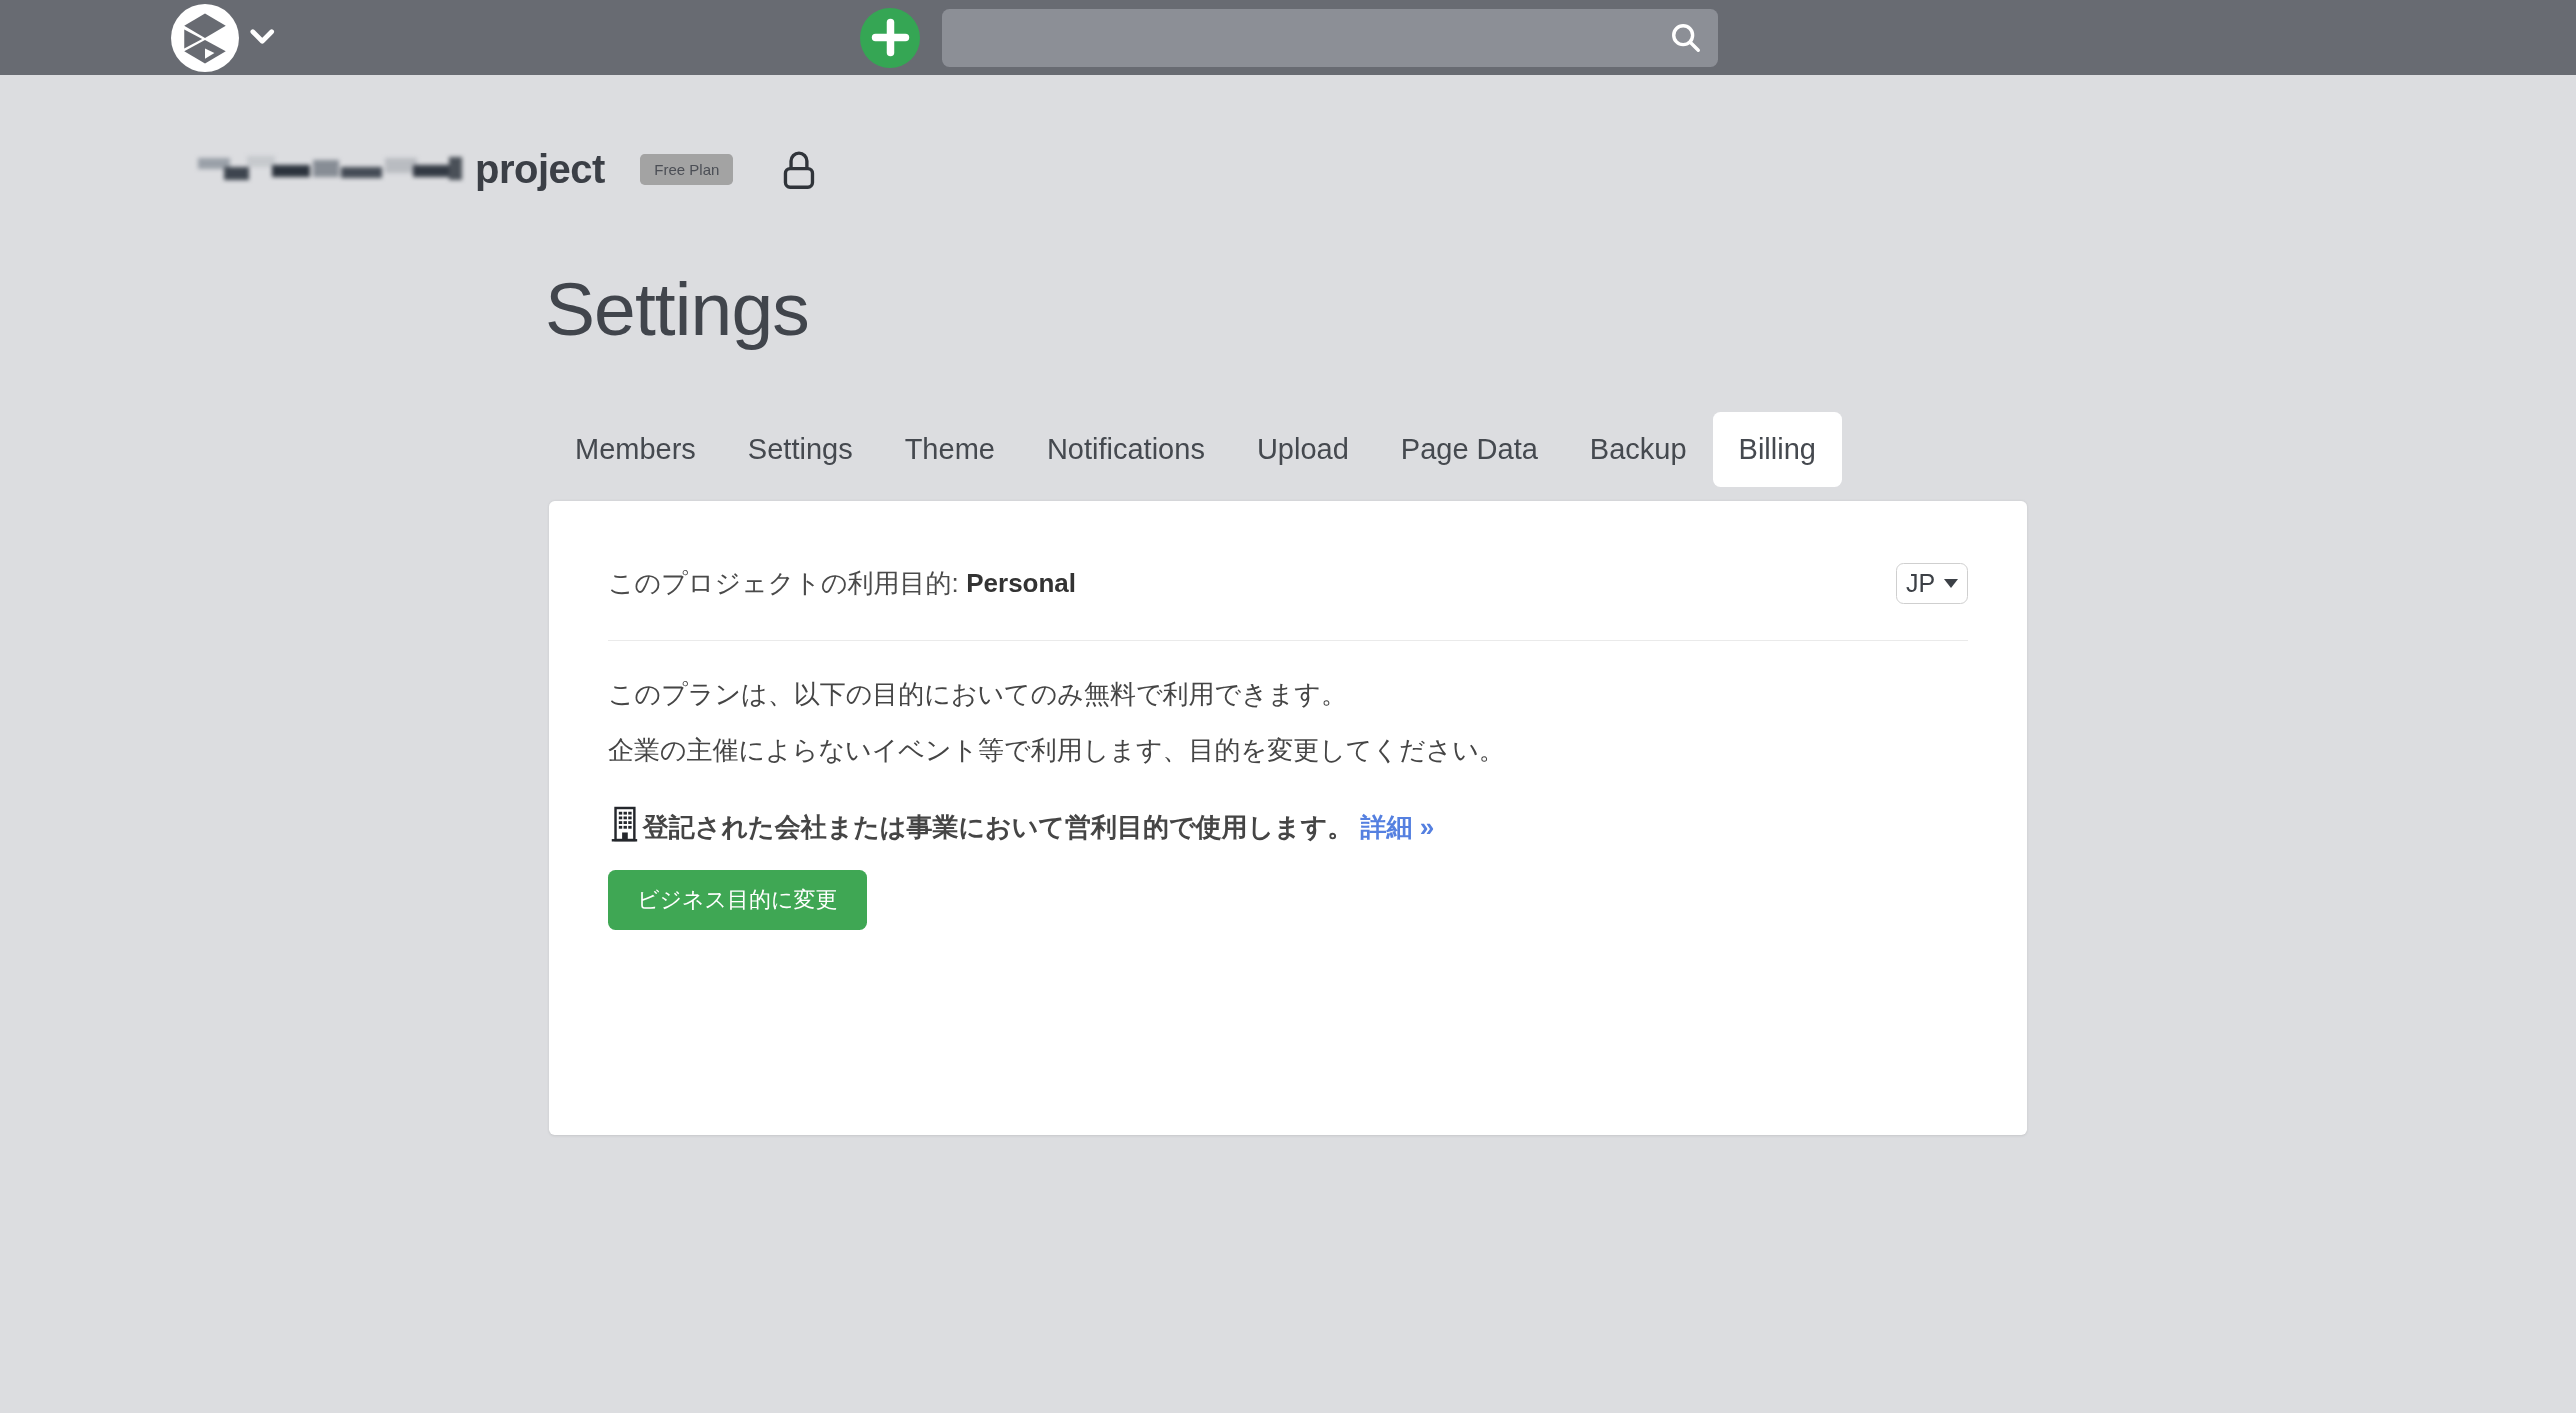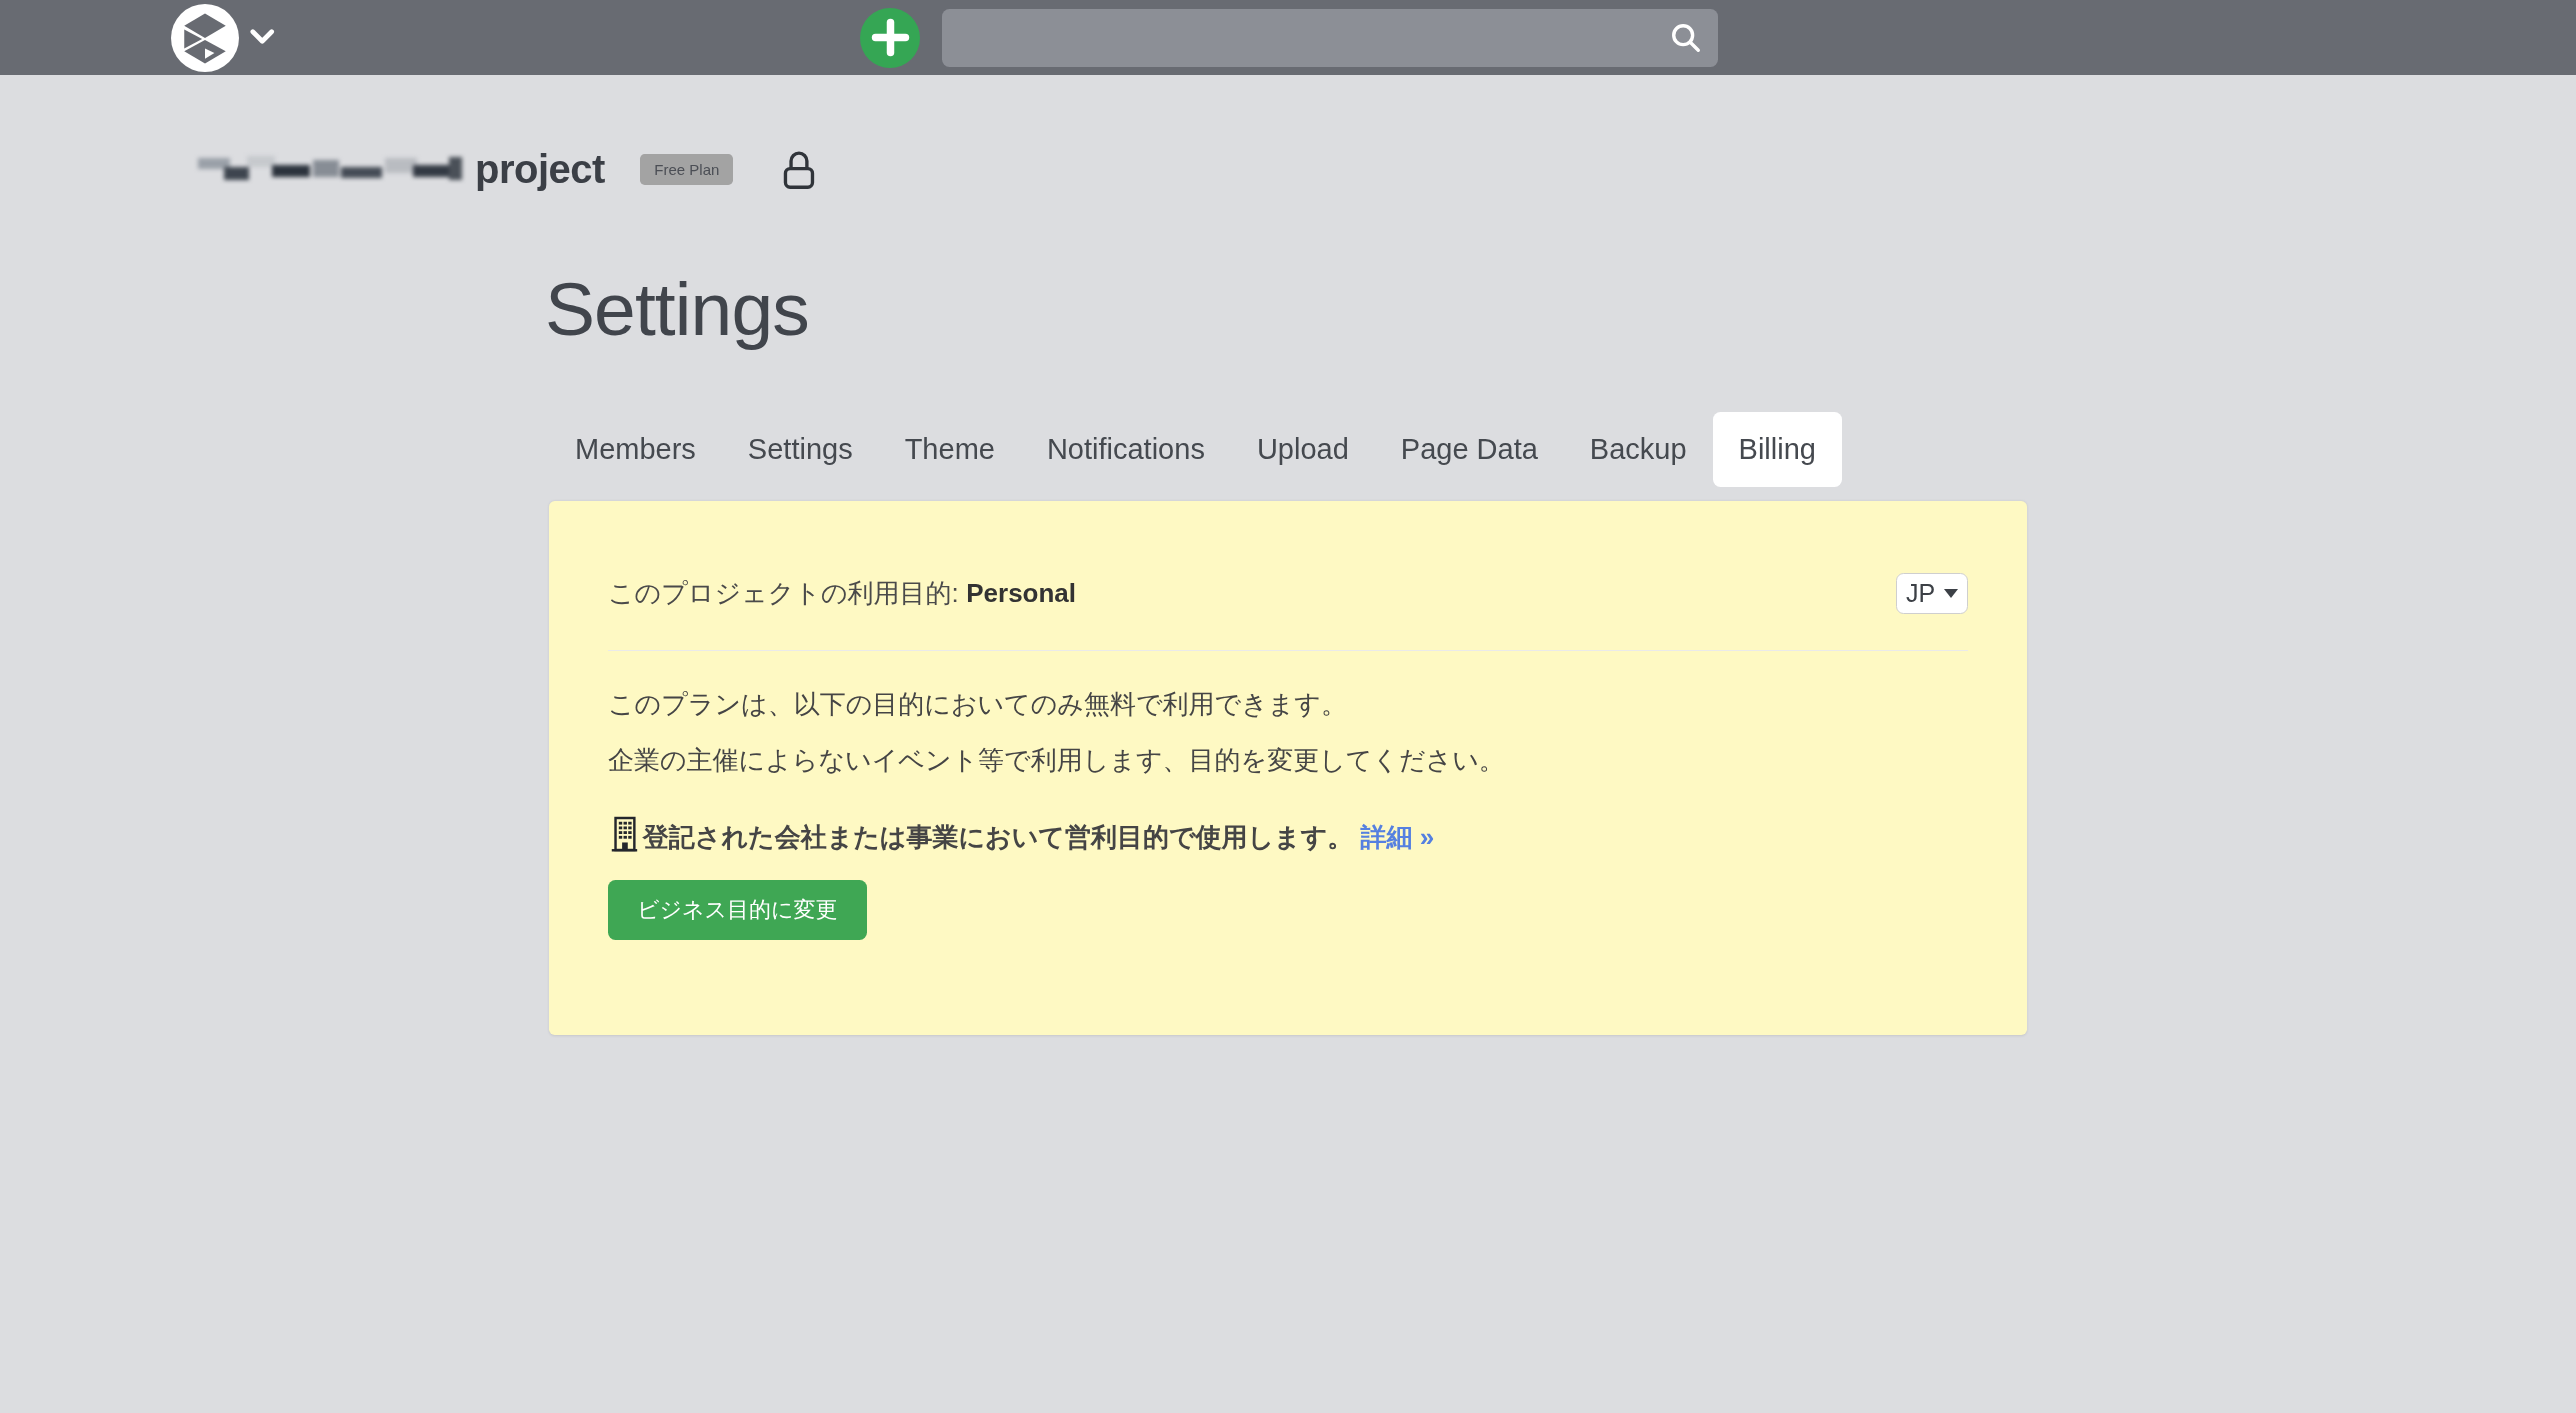--- a/index.html
+++ b/index.html
@@ -25,21 +25,21 @@
 
   
   .page-title{position:absolute;left:545px;top:266px;font-size:75px;font-weight:300;color:#41454c;margin:0;letter-spacing:-0.9px;}
 
   
   .tabs{position:absolute;left:549px;top:412px;height:75px;display:flex;gap:0;align-items:stretch;}
   .tab{display:flex;align-items:center;padding:0 26px;font-size:29px;color:#45494f;border:none;background:transparent;cursor:pointer;border-radius:7.5px;white-space:nowrap;}
   .tab.active{background:#fff;}
 
   
-  .card{position:absolute;left:549px;top:501px;width:1478px;height:534px;background:#fef9c3;border-radius:5.7px;box-shadow:0 0.9px 2.8px rgba(0,0,0,0.10);box-sizing:border-box;padding:18px 59px;}
+  .card{position:absolute;left:549px;top:501px;width:1478px;height:634px;background:#ffffff;border-radius:5.7px;box-shadow:0 0.9px 2.8px rgba(0,0,0,0.10);box-sizing:border-box;padding:8px 59px;}
   .card-head{padding-top:54px;display:flex;justify-content:space-between;align-items:center;}
   .purpose{font-size:26px;color:#4a4a4a;}
   .purpose b{margin-left:7.5px;color:#333;font-weight:700;}
   .lang-btn{height:41px;min-width:60px;background:#fff;border:1.9px solid #cfcfcf;border-radius:7.5px;display:flex;align-items:center;justify-content:center;font-size:25px;color:#3c4046;cursor:pointer;padding:0 9.4px;box-sizing:border-box;}
   .caret-down{display:inline-block;width:0;height:0;border-left:7.5px solid transparent;border-right:7.5px solid transparent;border-top:9.4px solid #3c4046;margin-left:8.5px;}
   .card hr{border:none;border-top:1.9px solid #eaeaea;margin:36px 0 0 0;}
   .card p{font-size:26px;line-height:37px;color:#454545;margin:0;}
   .p-intro{margin-top:35px !important;}
   .p-terms{margin-top:37px !important;}
   .p-note{margin-top:19px !important;}

